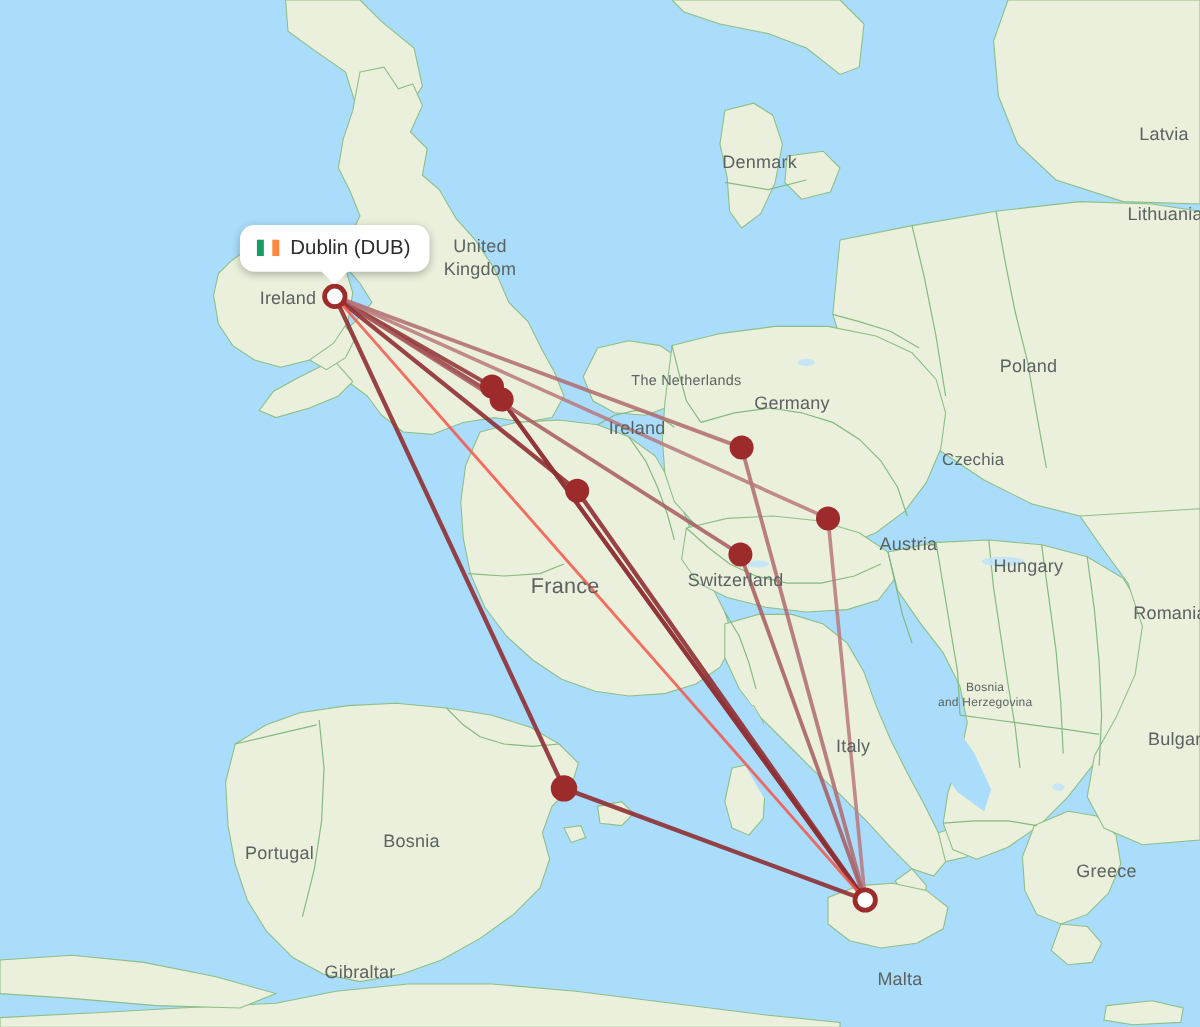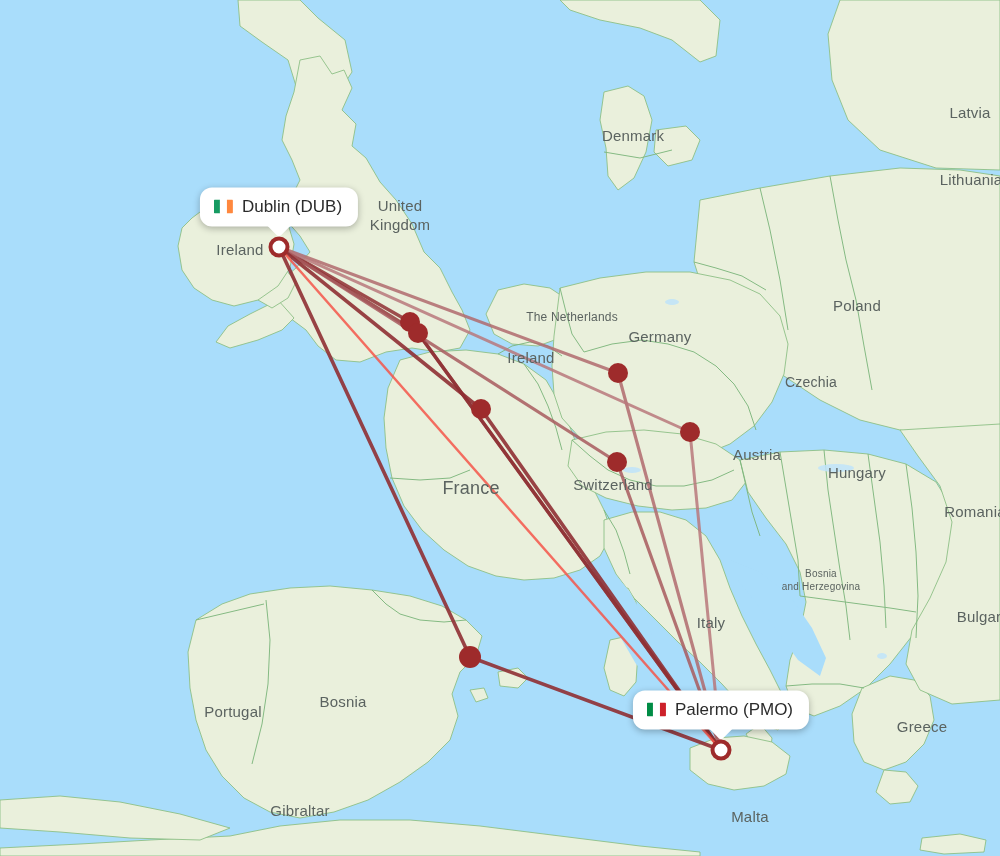--- a/index.html
+++ b/index.html
@@ -222,23 +222,14 @@
   <div class="tooltip" id="tooltip-dub" style="left: 279px; top: 207px; transform: translate(-50%, -50%);">
     <span class="flag dub-flag">
         <span></span>
         <span></span>
         <span></span>
       </span>
     <span>Dublin (DUB)</span>
     <span class="tip-tail"></span>
   </div>
 
-  <div class="tooltip" id="tooltip-pmo" style="left: 721px; top: 710px; transform: translate(-50%, -50%);">
-    <span class="flag pmo-flag">
-        <span></span>
-        <span></span>
-        <span></span>
-      </span>
-    <span>Palermo (PMO)</span>
-    <span class="tip-tail"></span>
-  </div>
 
 </div>
 
 </body></html>

